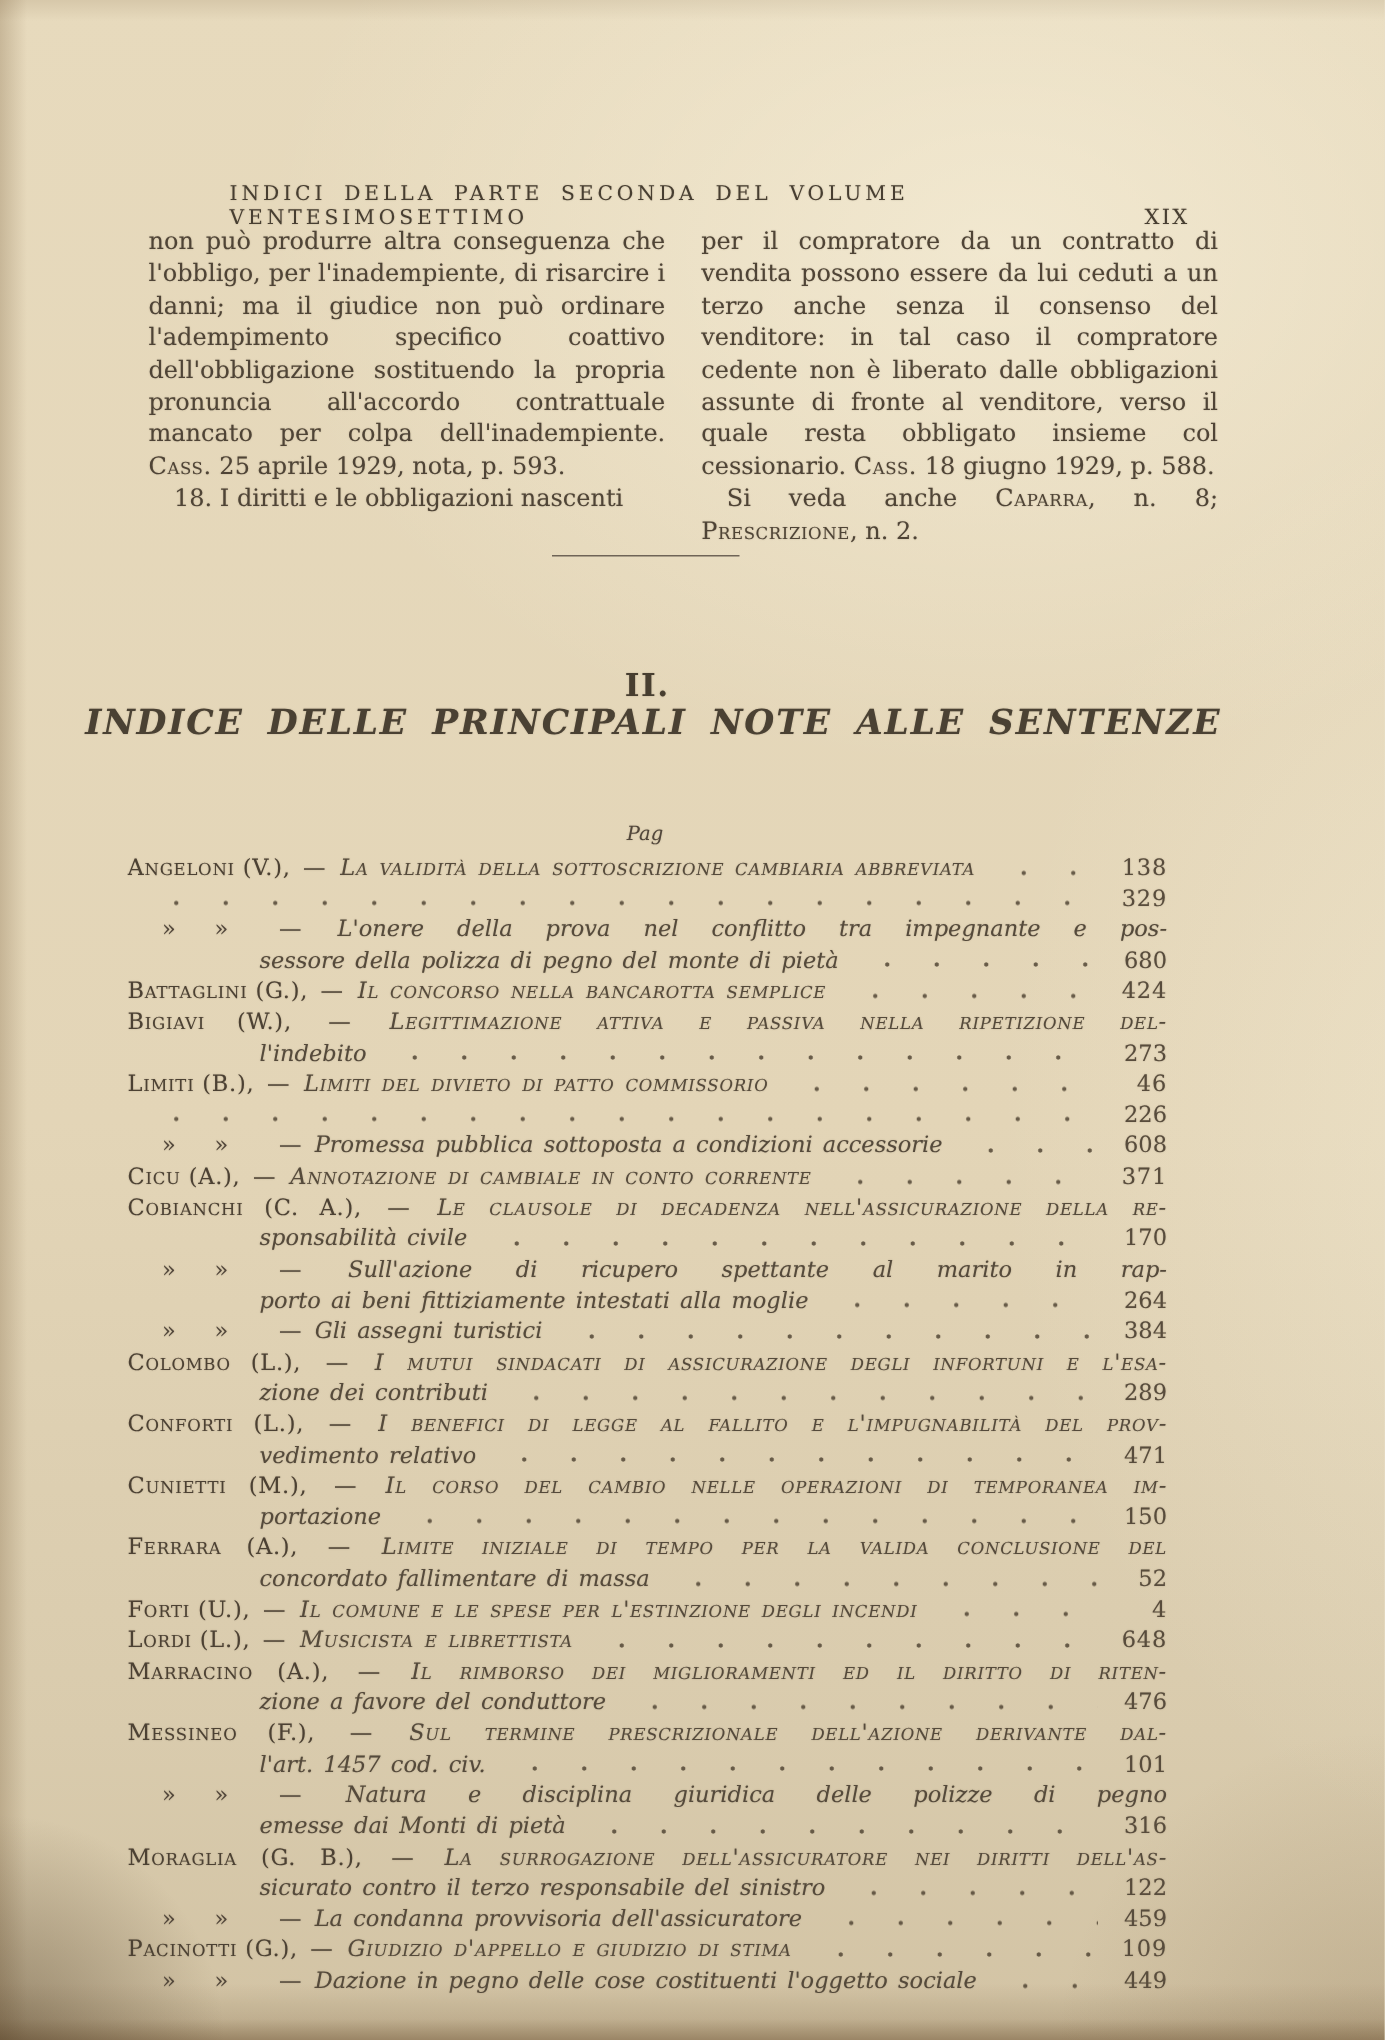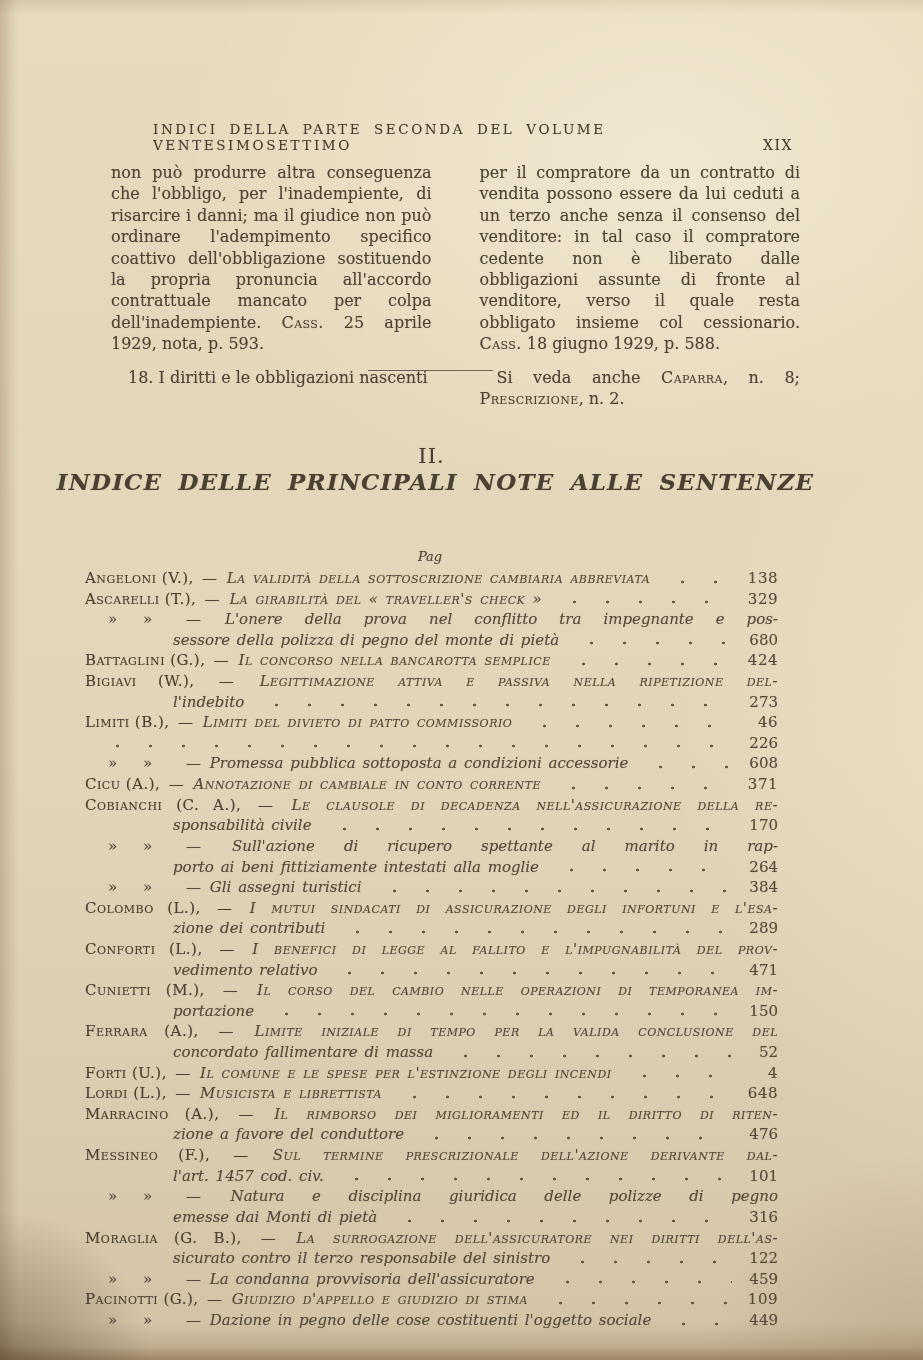--- a/index.html
+++ b/index.html
@@ -27,31 +27,31 @@
     font-size:13.5px;letter-spacing:2.6px;word-spacing:5px;color:#473e31;
   }
   .running-head .folio{letter-spacing:1.5px;font-size:14px;}
 
   
   .twocol{
     position:absolute;top:150px;left:99px;right:111px;
     display:flex;gap:24px;
   }
   .col{flex:1 1 0;font-size:16px;line-height:21.4px;text-align:justify;color:#4f4436;}
-  .col p{margin:12px;}
+  .col p{margin:0;}
   .col p.indented{text-indent:17px;}
   .sc{font-variant:small-caps;letter-spacing:0.4px;}
 
   
   .rule{position:absolute;top:370px;left:368px;width:125px;height:1px;background:#6f6457;}
 
   
   .sec-num{
     position:absolute;top:444px;left:0;right:60px;text-align:center;
-    font-size:21px;font-weight:normal;letter-spacing:1px;color:#473e30;
+    font-size:21px;font-weight:bold;letter-spacing:1px;color:#473e30;
   }
   .sec-title{
     position:absolute;top:468px;left:0;right:52px;text-align:center;
     font-size:23px;font-weight:bold;font-style:italic;
     letter-spacing:1.2px;word-spacing:7px;color:#4a4133;
   }
 
   
   .index{position:absolute;top:549px;left:85px;right:145px;font-size:15px;color:#51463a;}
   .pag-row{height:19px;line-height:15px;text-align:center;font-style:italic;font-size:13px;padding-right:3px;color:#51463a;}
@@ -102,21 +102,20 @@
   <div class="sec-title ink">INDICE DELLE PRINCIPALI NOTE ALLE SENTENZE</div>
 
   <div class="index ink">
     <div class="pag-row">Pag</div>
   <div class="row author has-pg">
         <span class="lead"><span class="author">Angeloni (V.),</span> <span class="dash">—</span> <span class="title">La validità della sottoscrizione cambiaria abbreviata</span></span>
         <span class="leader"></span>
         <span class="pg">138</span>
       </div>
       <div class="row author has-pg">
-        <span class="lead"><span class="author">Ascarelli (T.),</span> <span class="dash">—</span> <span class="title">La girabilità del « traveller's check »</span></span>
         <span class="leader"></span>
         <span class="pg">329</span>
       </div>
       <div class="row ditto full"><span class="lead"><span class="d1">»</span><span class="d2">»</span><span class="dash">—</span> <span class="title">L'onere della prova nel conflitto tra impegnante e pos-</span></span></div>
       <div class="row cont has-pg">
         <span class="lead"><span class="title">sessore della polizza di pegno del monte di pietà</span></span>
         <span class="leader"></span>
         <span class="pg">680</span>
       </div>
       <div class="row author has-pg">

